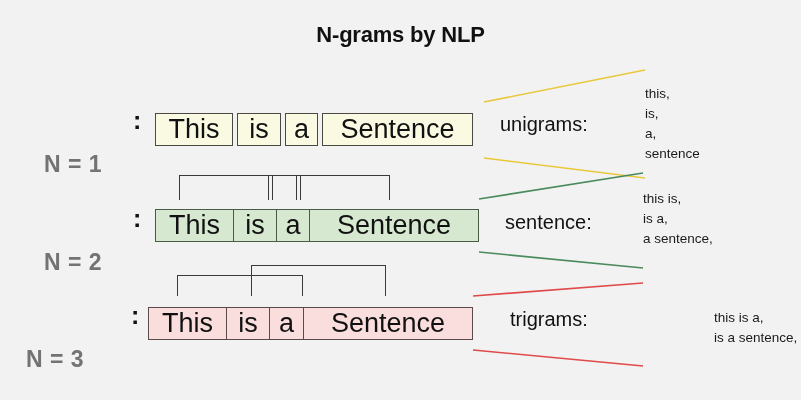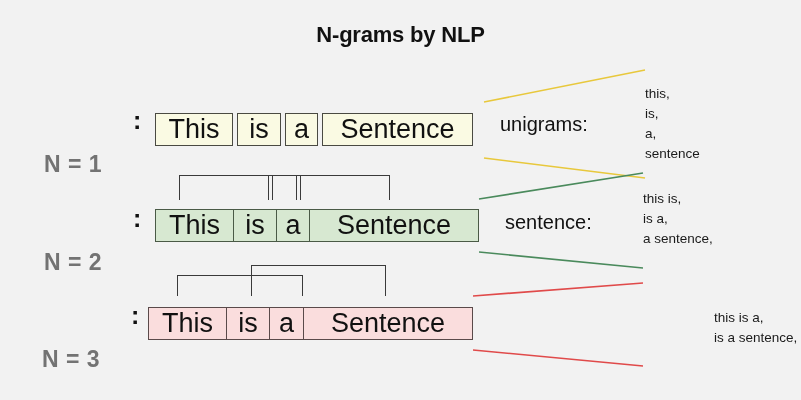--- a/index.html
+++ b/index.html
@@ -154,26 +154,27 @@
   </div>
 
   <div class="gram-label" style="left:505px; top:211px;">sentence:</div>
   <div class="gram-list" style="left:643px; top:189px;">this is,
 is a,
 a sentence,</div>
 
   <div class="bracket" style="left:177px; top:275px; width:126px; height:21px;"></div>
   <div class="bracket" style="left:251px; top:265px; width:135px; height:31px;"></div>
 
-  <div class="row-label" style="left:42px; top:305px;">N = 3</div>
+  <div class="row-label" style="left:26px; top:305px;">N = 3</div>
   <div class="row-colon" style="left:131px; top:301px;">:</div>
 
   <div class="wordstrip strip-joined" style="left:148px; top:296px; height:54px;">
     <div class="word-cell" style="width:78px; background:#fadddd; border-color:#5a4a4a;">This</div>
     <div class="word-cell" style="width:43px; background:#fadddd; border-color:#5a4a4a;">is</div>
     <div class="word-cell" style="width:34px; background:#fadddd; border-color:#5a4a4a;">a</div>
     <div class="word-cell" style="width:170px; background:#fadddd; border-color:#5a4a4a;">Sentence</div>
   </div>
 
+  <div class="gram-label" style="left:510px; top:308px;">trigrams:</div>
   <div class="gram-list" style="left:672px; top:308px;margin-left:42px;">this is a,
 is a sentence,</div>
 
 </div>
 
 </body></html>

